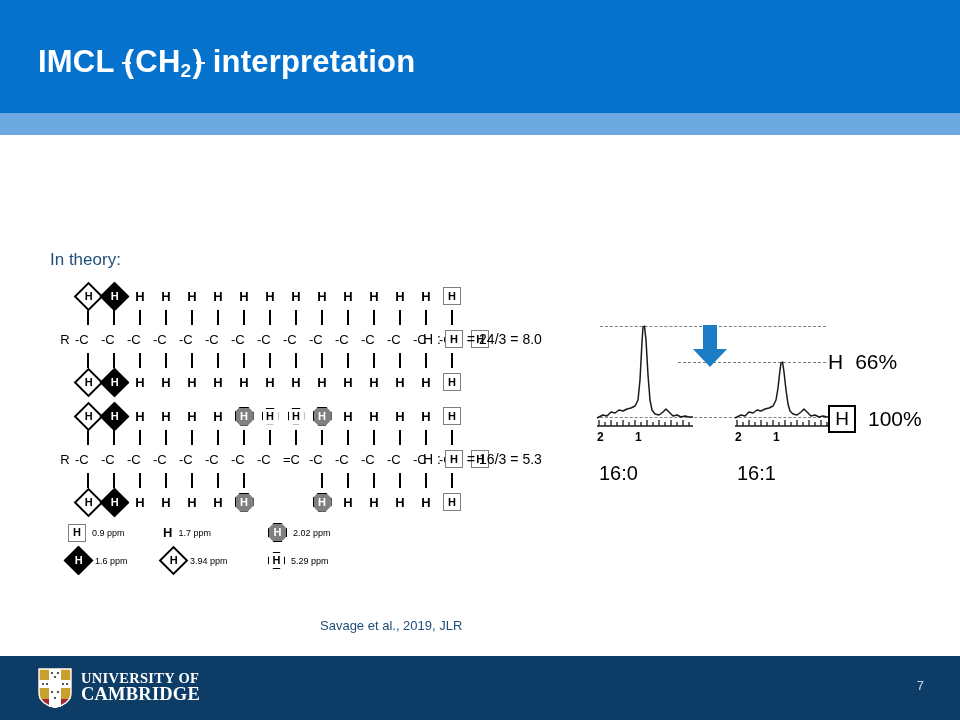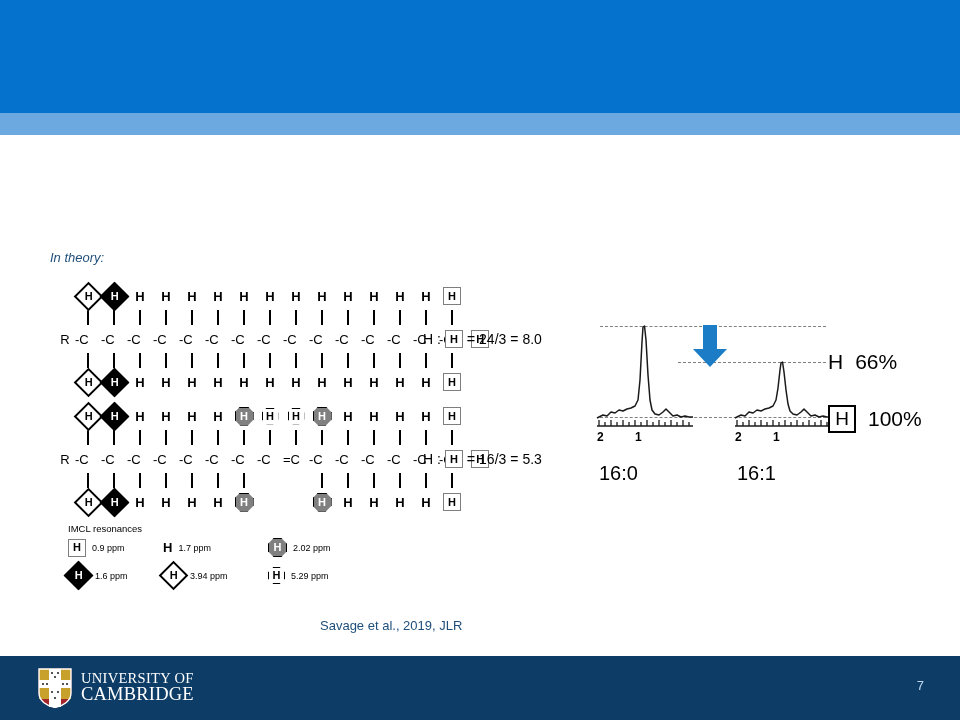--- a/index.html
+++ b/index.html
@@ -40,21 +40,21 @@
   .rep-paren.right::before{left:auto;right:-1px;}
 
   
   .body-line{
     position:absolute;left:50px;top:152px;width:850px;
     color:#1F4E79;font-size:24px;line-height:1.28;font-weight:400;
   }
   .body-line sub{font-size:.65em;vertical-align:-0.28em;}
   .in-theory{
     position:absolute;left:50px;top:250px;
-    color:#1F4E79;font-size:13px;font-style:italic;
+    color:#1F4E79;font-size:17px;
   }
 
   
   .fig-left{position:absolute;left:55px;top:283px;width:500px;height:230px;}
 
   .chain{position:absolute;left:0;font-family:"Liberation Sans", sans-serif;}
   .chain-row{display:flex;align-items:center;height:26px;}
   .chain-row.bonds{height:17px;}
   .cell{
     width:26px;min-width:26px;height:26px;
@@ -140,37 +140,40 @@
   }
 
   
   .footer{
     position:absolute;left:0;top:656px;width:960px;height:64px;
     background:#0D3C66;
   }
   .footer-logo{position:absolute;left:38px;top:668px;display:flex;align-items:center;gap:9px;}
   .crest{width:34px;height:40px;}
   .uni-text{
-    color:#fff;font-family:"Liberation Serif", serif;font-weight:normal;
+    color:#fff;font-family:"Liberation Serif", serif;font-weight:bold;
     font-size:16px;line-height:0.96;letter-spacing:.3px;
   }
   .uni-text .l1{font-size:14.5px;display:block;}
   .uni-text .l2{font-size:18.5px;display:block;letter-spacing:.2px;}
   .page-num{
     position:absolute;right:36px;top:678px;color:#BFD7EE;font-size:13px;
   }
 </style>
 </head>
 <body>
 
 <div class="slide">
 
   <div class="header-band"></div>
   <div class="header-accent"></div>
 
+  <div class="slide-title">
+    <span>IMCL </span><span class="rep-paren">(</span><span>CH</span><sub>2</sub><span class="rep-paren right">)</span><span> interpretation</span>
+  </div>
 
 
   <div class="in-theory">In theory:</div>
 
   <div class="fig-left">
 
     <div class="chain" id="chain1" style="top:0px;">
       <div class="chain-row" id="c1-top">
           <div class="cell lead"></div>
           <div class="cell">
@@ -733,21 +736,20 @@
     <div class="ratio" style="left:368px;top:167px;">
       <span>H :</span>
       <span class="hm box">H</span>
       <span>=</span>
       <span>16/3</span>
       <span>= 5.3</span>
     </div>
   </div>
 
   <div class="legend">
-    <div class="legend-title">IMCL resonances</div>
     <div class="legend-grid" id="legend-grid">
         <div class="legend-item">
           <span class="hm box">H</span>
           <span class="lbl">0.9 ppm</span>
         </div>
         <div class="legend-item">
           <span class="hm plain">H</span>
           <span class="lbl">1.7 ppm</span>
         </div>
         <div class="legend-item">

